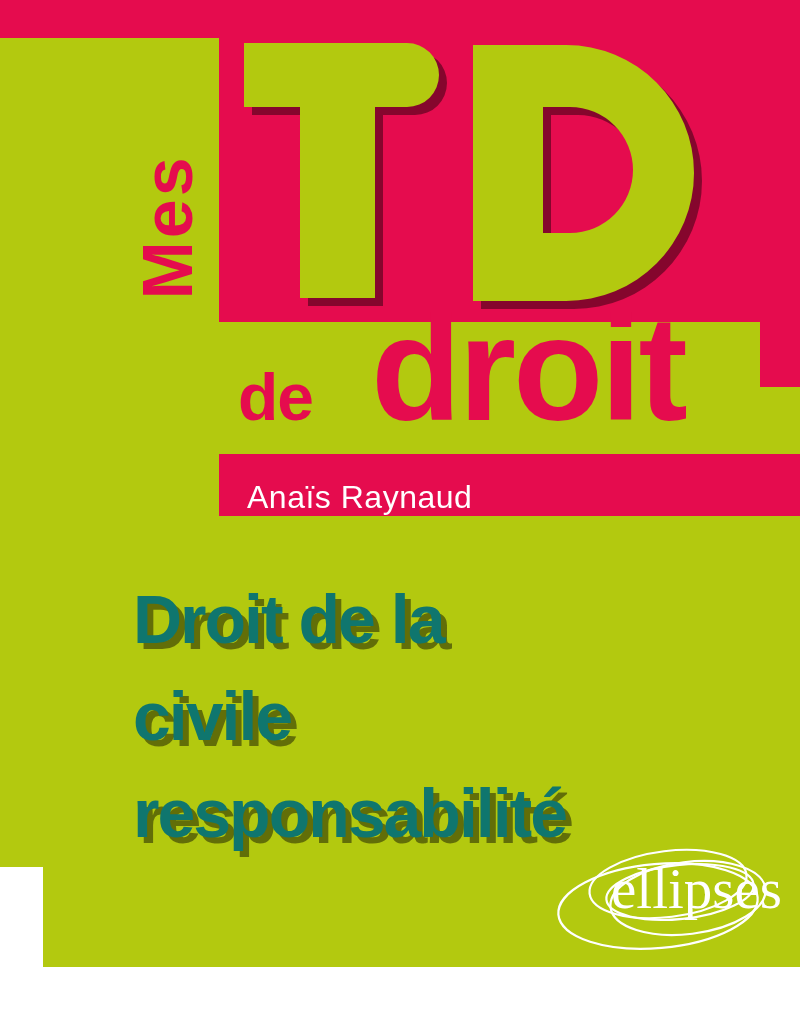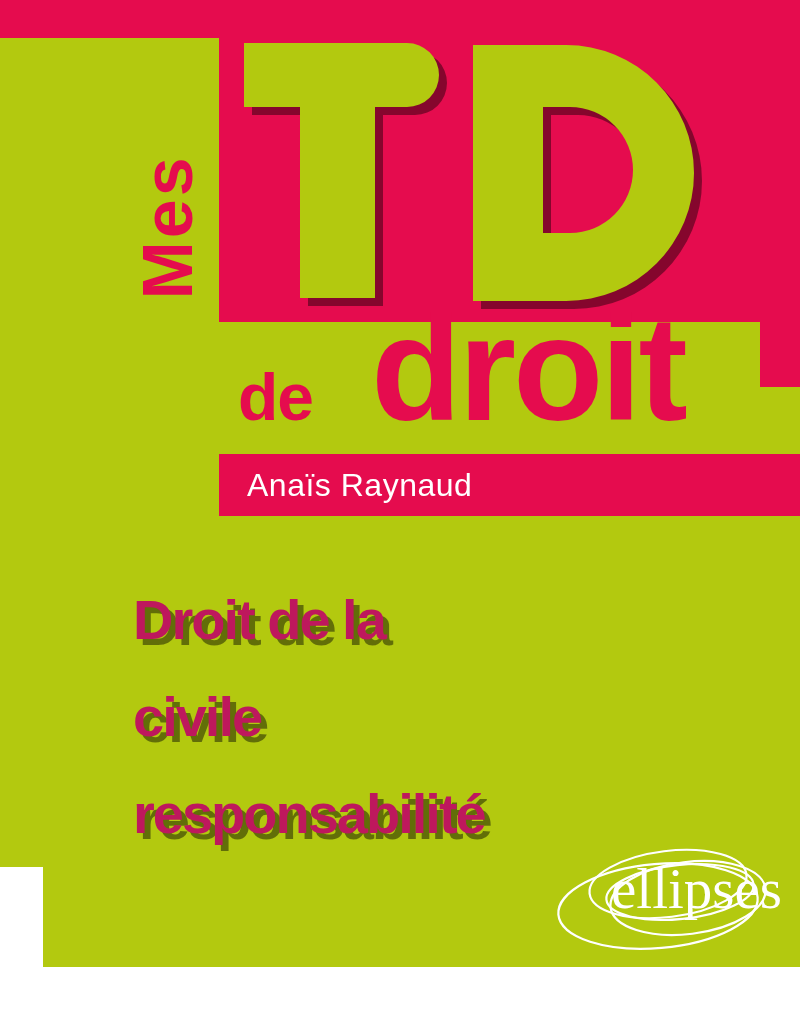--- a/index.html
+++ b/index.html
@@ -32,30 +32,30 @@
   }
 
   
   #dedroit{left:238px;top:295px;line-height:148px;color:var(--pink);white-space:nowrap;}
   #dedroit .de{font-size:66px;font-weight:bold;margin-right:58px;letter-spacing:-1px;}
   #dedroit .droit{font-size:148px;font-weight:bold;letter-spacing:-3px;}
 
   
   #author-band{
     left:219px;top:454px;width:581px;height:62px;background:var(--pink);
-    display:flex;align-items:center;
+    display:flex;align-items:flex-end;
   }
   #author-band span{
     color:#ffffff;font-size:32px;font-weight:400;padding-left:28px;letter-spacing:0.5px;
   }
 
   
   #title{
     left:133px;top:571px;
-    color:#be185d;font-size:56px;font-weight:bold;line-height:97px;letter-spacing:-2px;
+    color:#0f766e;font-size:68px;font-weight:bold;line-height:97px;letter-spacing:-2px;
     text-shadow:6px 6px 0 rgba(0,0,0,0.45);
     white-space:nowrap;
   }
 
   
   #logo-svg{left:540px;top:838px;width:256px;height:130px;}
   #logo-svg ellipse{fill:none;stroke:#ffffff;stroke-width:2.2;}
   #logo-svg text{
     fill:#ffffff;font-family:"Liberation Serif", serif;font-size:57px;
   }

